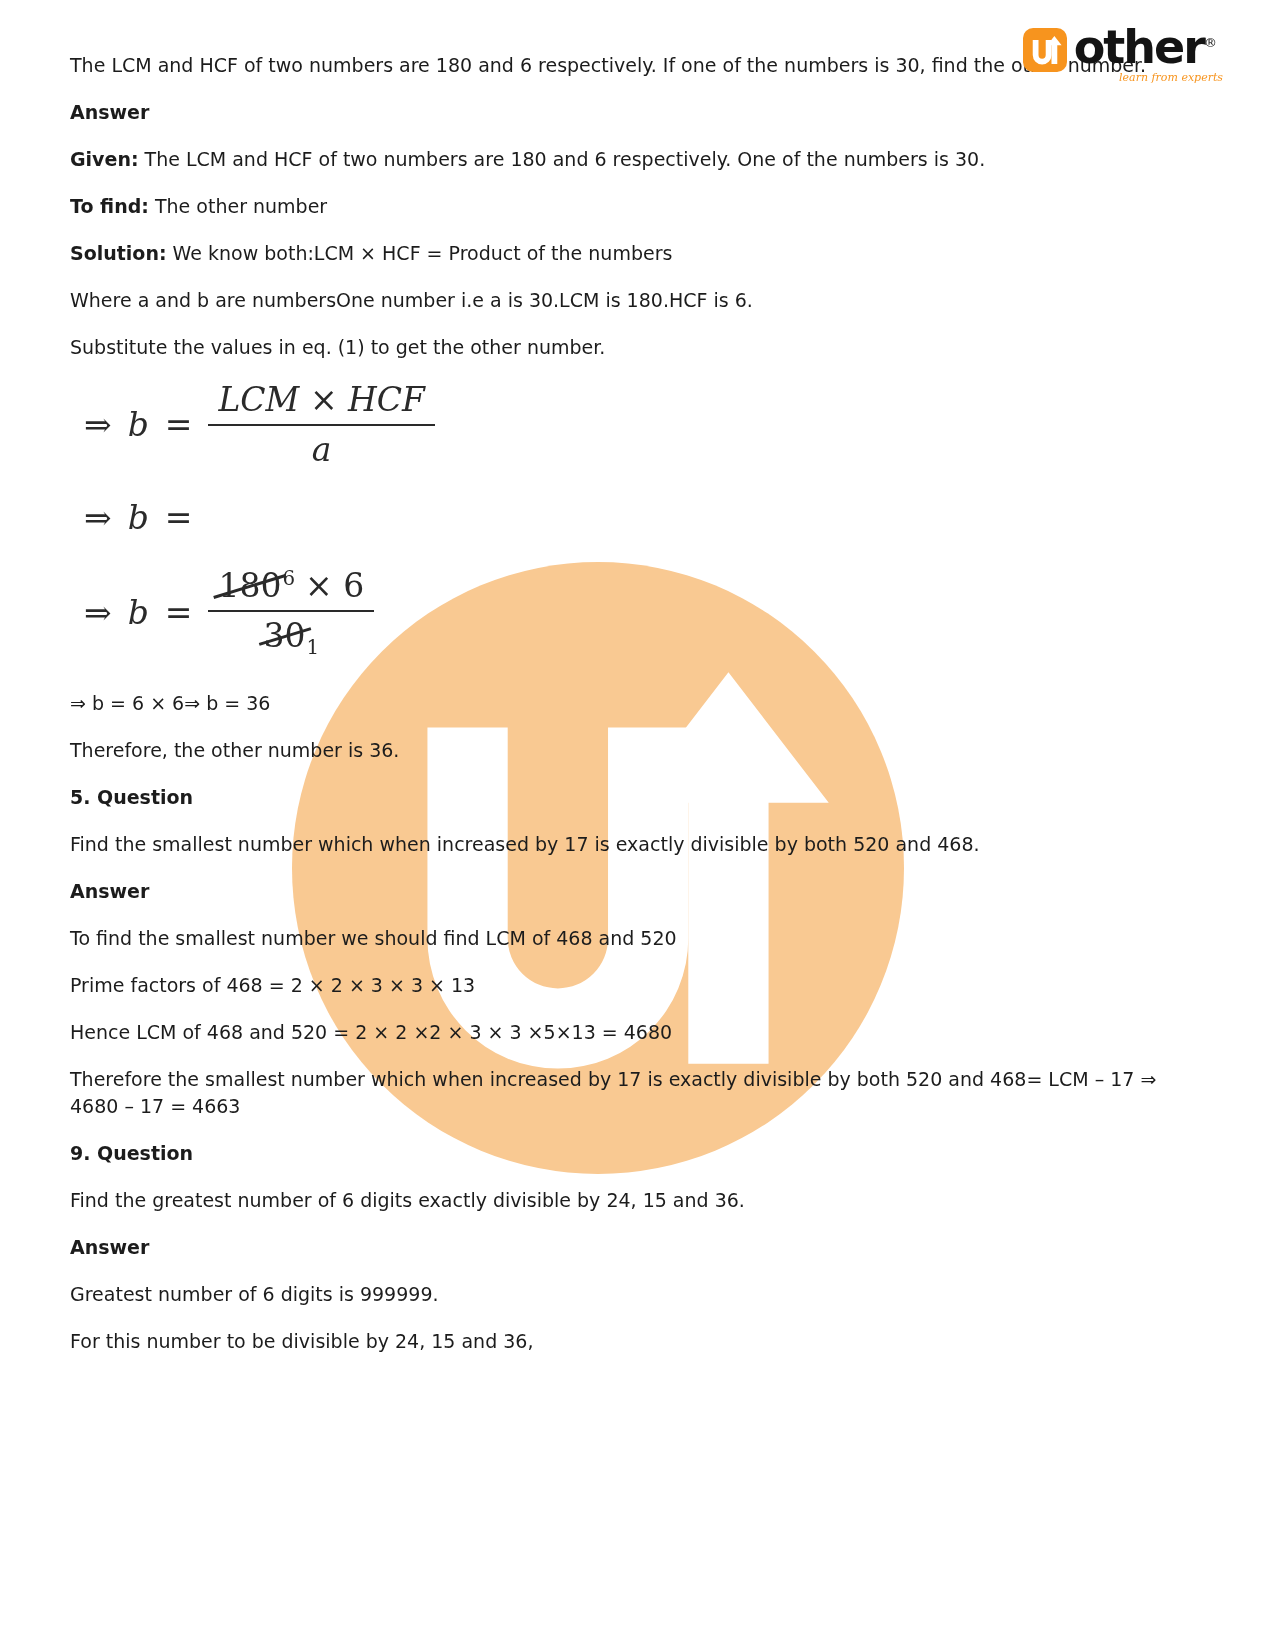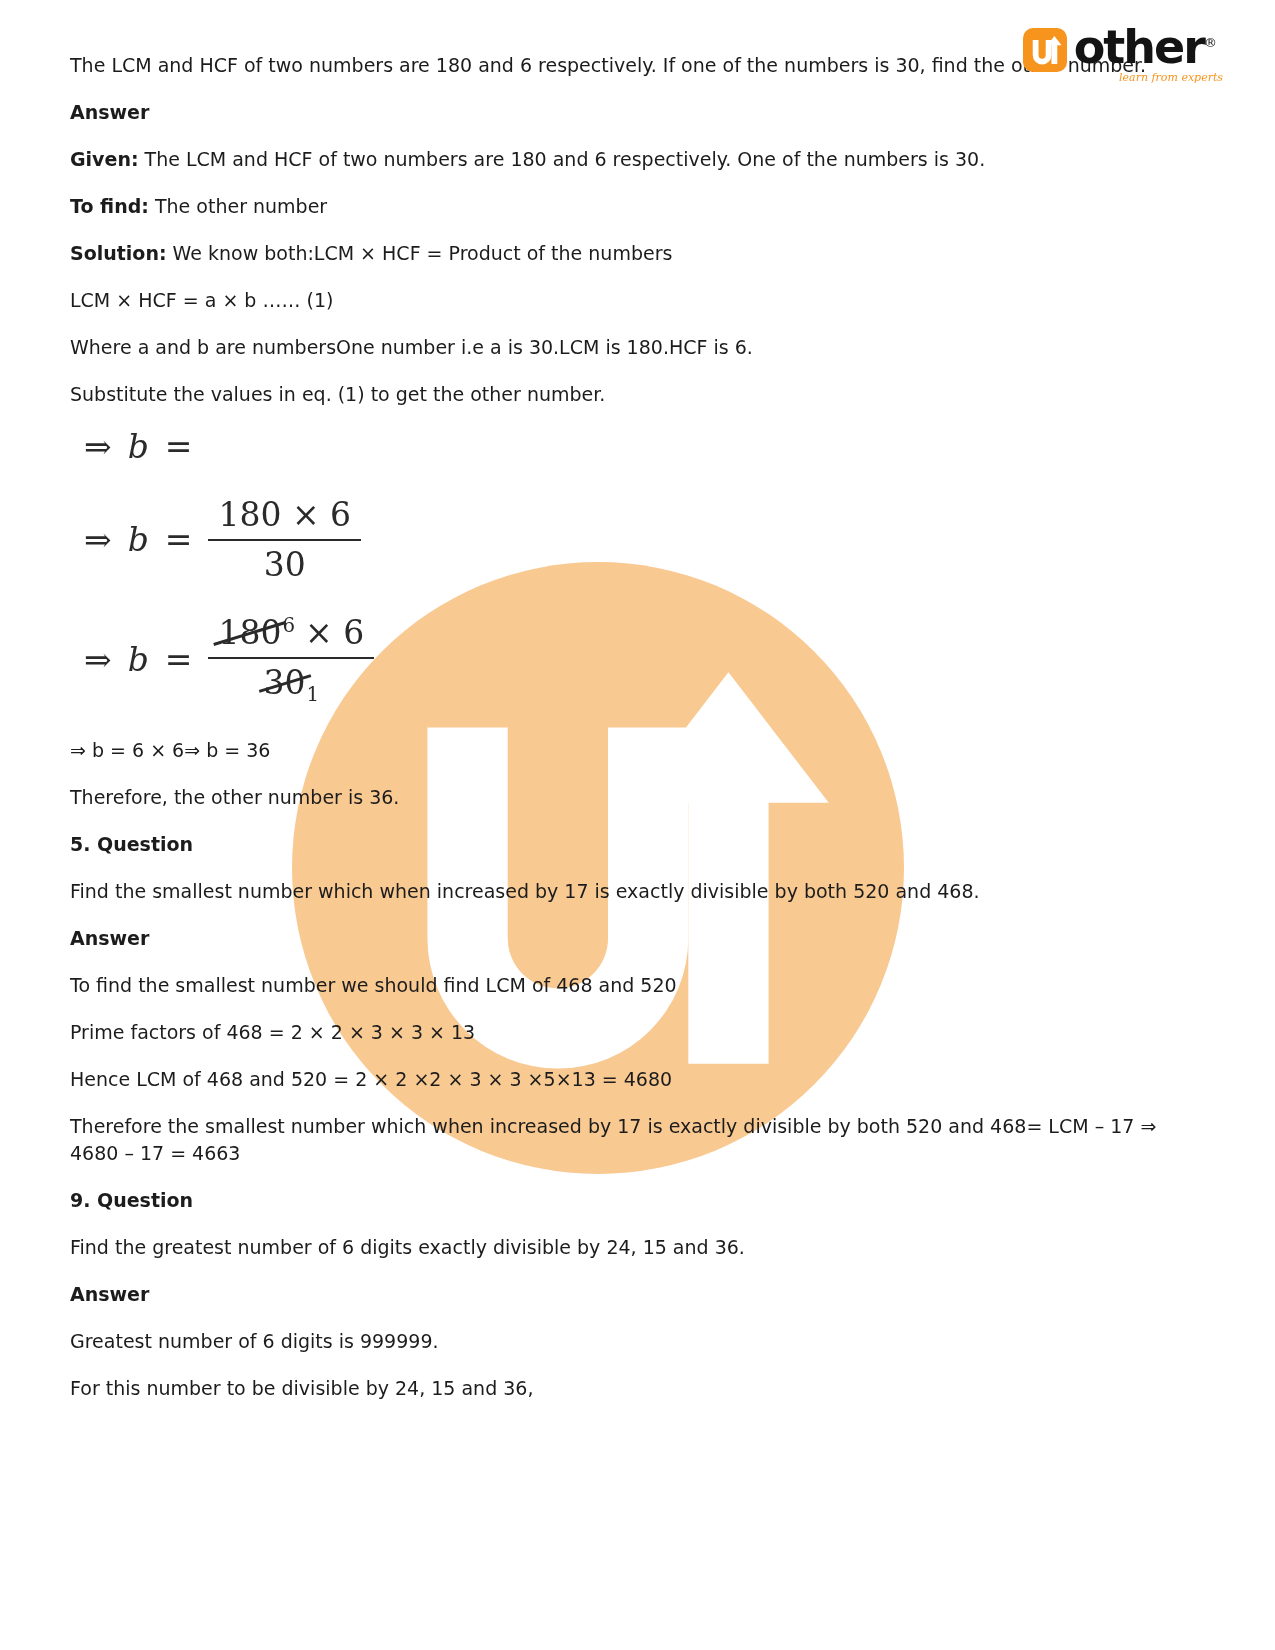--- a/index.html
+++ b/index.html
@@ -89,40 +89,39 @@
   <p>The LCM and HCF of two numbers are 180 and 6 respectively. If one of the numbers is 30, find the other number.</p>
 
   <p class="heading">Answer</p>
 
   <p><b>Given:</b><span> The LCM and HCF of two numbers are 180 and 6 respectively. One of the numbers is 30.</span></p>
 
   <p><b>To find:</b><span> The other number</span></p>
 
   <p><b>Solution:</b><span> We know both:LCM × HCF = Product of the numbers</span></p>
 
-  <p>LCM × HCF = a × b   ……  (1)</p>
 
   <p>Where a and b are numbersOne number i.e a is 30.LCM is 180.HCF is 6.</p>
 
   <p>Substitute the values in eq. (1) to get the other number.</p>
 
   <div class="math-line">
     <span>⇒</span>
     <span class="math-var">b</span>
     <span>=</span>
+    <span class="frac">
+      <span class="num math-var">LCM × HCF</span>
+      <span class="den math-var">a</span>
+    </span>
   </div>
 
   <div class="math-line">
     <span>⇒</span>
     <span class="math-var">b</span>
     <span>=</span>
-    <span class="frac">
-      <span class="num">180 × 6</span>
-      <span class="den">30</span>
-    </span>
   </div>
 
   <div class="math-line">
     <span>⇒</span>
     <span class="math-var">b</span>
     <span>=</span>
     <span class="frac">
       <span class="num"><span class="cancel">180</span><sup>6</sup><span class="num-rest">× 6</span></span>
       <span class="den"><span class="cancel">30</span><sub>1</sub></span>
     </span>

